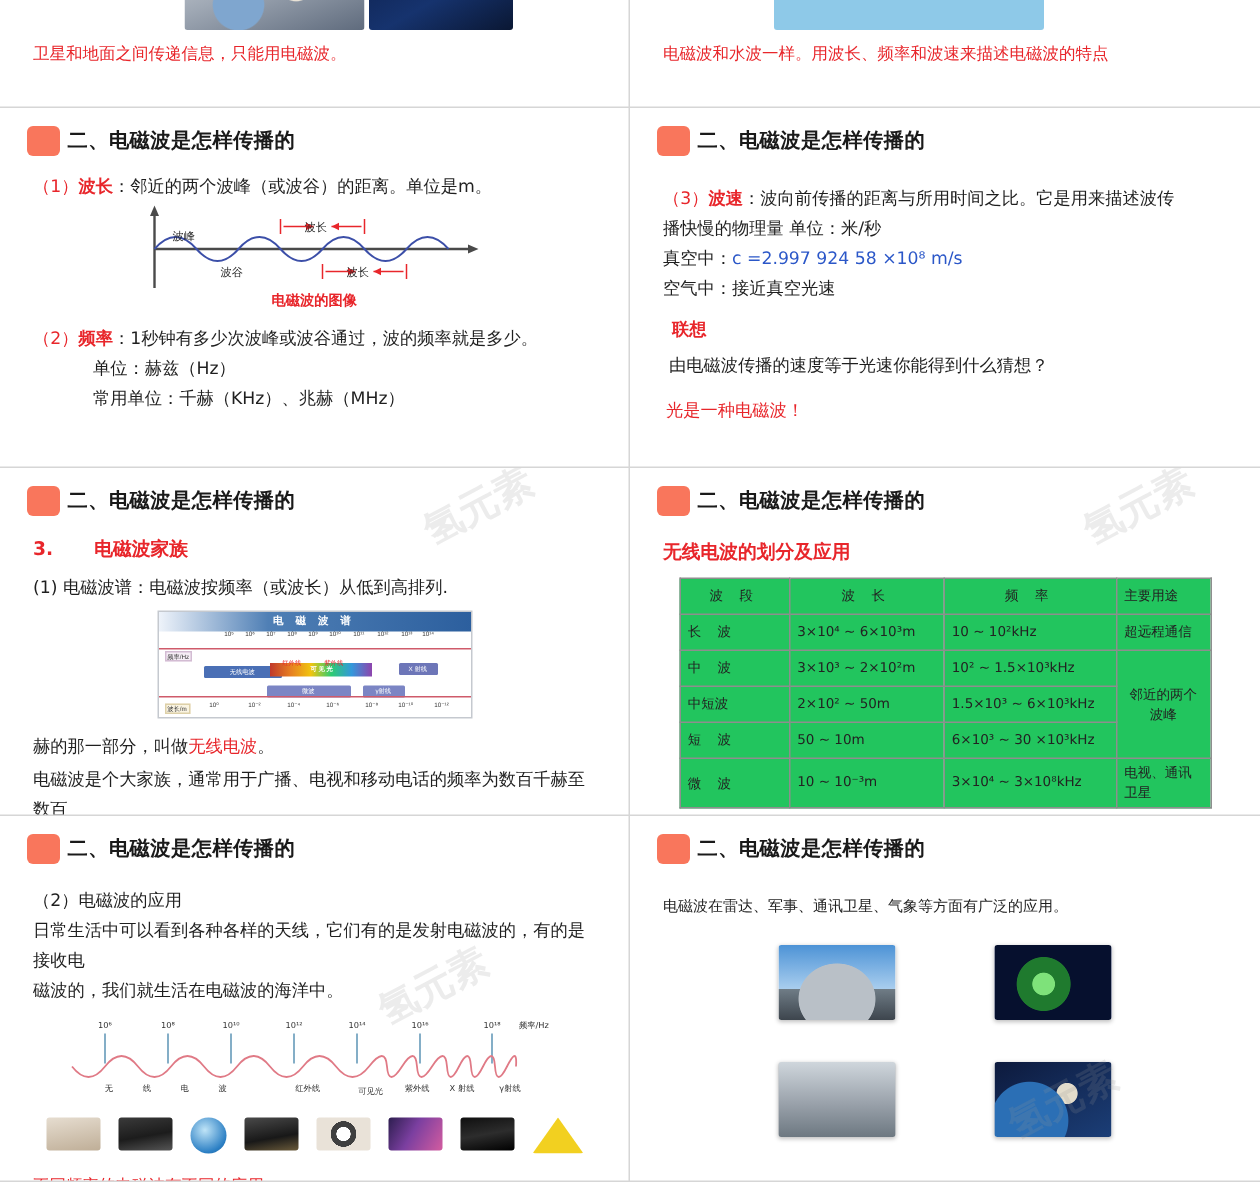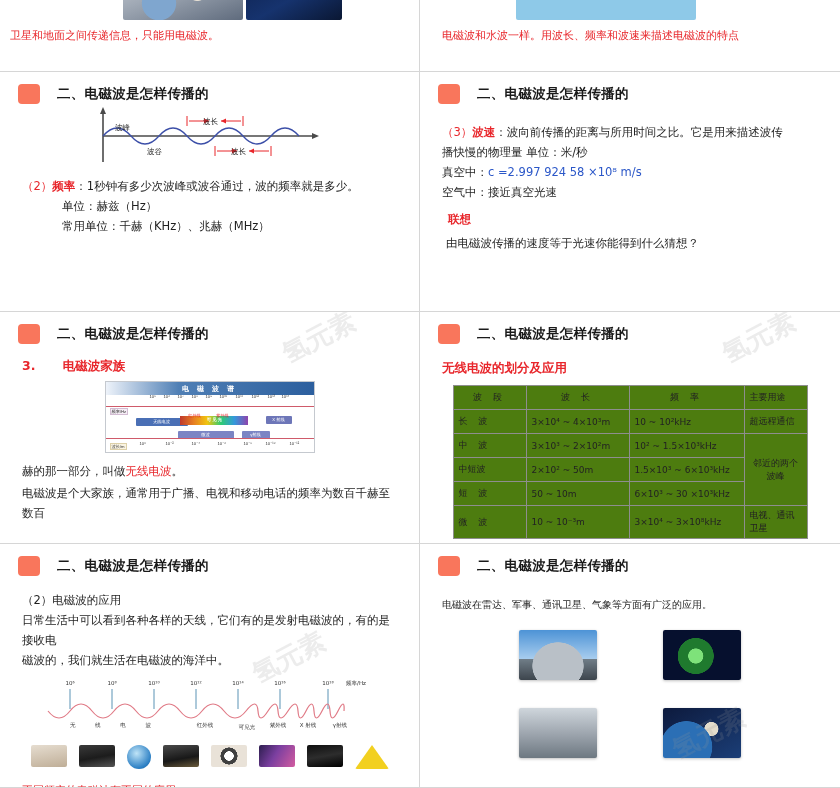--- a/index.html
+++ b/index.html
@@ -21,21 +21,21 @@
     position:relative;
     background:#ffffff;
     border-right:1px solid #d6d6d6;
     border-bottom:1px solid #d6d6d6;
     overflow:hidden;
     box-sizing:border-box;
   }
   .slide.col2{border-right:none;}
 
   
-  .hdr{display:flex;align-items:center;gap:17px;padding:12px 0 0 18px;}
+  .hdr{display:flex;align-items:center;gap:5px;padding:12px 0 0 18px;}
   .hdr-sq{
     width:22px;height:20px;border-radius:4px;background:#f9765c;flex:none;
   }
   .hdr-txt{
     font-family:"DejaVu Sans","Liberation Sans",sans-serif;
     font-weight:bold;font-size:13.5px;color:#1a1a1a;letter-spacing:.3px;
   }
 
   
   .body-txt{font-size:11.5px;color:#1f1f1f;line-height:1.75;
@@ -96,21 +96,21 @@
     border:1px solid #d3bcd3;padding:0 1px;}
 
   
   table.band{
     border-collapse:collapse;margin:8px auto 0;width:355px;
     font-family:"DejaVu Sans","Liberation Sans",sans-serif;
     font-size:9px;color:#222;
   }
   table.band td{
     border:1px solid #8e8e8e;padding:3px 5px;height:17px;vertical-align:middle;
-    background:#4d7c0f;
+    background:#22c55e;
   }
   table.band td.hd{text-align:center;letter-spacing:4px;}
   table.band td.hd.lastcol{letter-spacing:0;text-align:left;}
   table.band td.lbl{text-align:left;letter-spacing:4px;white-space:nowrap;}
   table.band td.lbl.narrow{letter-spacing:0;}
   .mid{text-align:center;}
 
   
   .fcap{font-size:11px;color:#e8262b;font-family:"DejaVu Sans","Liberation Sans",sans-serif;
     padding-left:22px;margin-top:4px;}
@@ -151,39 +151,42 @@
 </head>
 <body>
 
 <div class="deck">
 
   <div class="slide">
     <div class="photo-row">
       <div class="ph a"></div>
       <div class="ph b"></div>
     </div>
-    <div class="cap" style="top:28px;padding-left:10px;">卫星和地面之间传递信息，只能用电磁波。</div>
+    <div class="cap" style="top:28px;padding-left:22px;">卫星和地面之间传递信息，只能用电磁波。</div>
   </div>
 
   <div class="slide col2">
     <div class="photo-row">
       <div class="ph c" style="left:96px;">
         
         
       </div>
     </div>
     <div class="cap" style="top:28px;padding-left:22px;">电磁波和水波一样。用波长、频率和波速来描述电磁波的特点</div>
   </div>
 
   <div class="slide">
     <div class="hdr">
       <div class="hdr-sq"></div>
       <div class="hdr-txt">二、电磁波是怎样传播的</div>
     </div>
 
+    <div class="body-txt pad" style="margin-top:10px;">
+      <span class="red">（1）</span><span class="redb">波长</span><span>：邻近的两个波峰（或波谷）的距离。单位是m。</span>
+    </div>
 
     <svg class="wavefig" width="270" height="62" viewBox="0 0 270 62">
       <line x1="28" y1="4" x2="28" y2="56" stroke="#4a4a4a" stroke-width="1.6"></line>
       <polygon points="28,1 25,8 31,8" fill="#4a4a4a"></polygon>
       <line x1="28" y1="30" x2="240" y2="30" stroke="#4a4a4a" stroke-width="1.6"></line>
       <polygon points="244,30 237,27 237,33" fill="#4a4a4a"></polygon>
       <path d="M28 30 Q42 14 56 30 T84 30 T112 30 T140 30 T168 30 T196 30 T224 30" fill="none" stroke="#3c4fa8" stroke-width="1.3"></path>
       <text x="40" y="24" font-size="7.5" fill="#1f1f1f" font-family="DejaVu Sans">波峰</text>
       <text x="72" y="48" font-size="7.5" fill="#1f1f1f" font-family="DejaVu Sans">波谷</text>
       <g stroke="#e8262b" stroke-width="1" fill="none">
@@ -196,20 +199,21 @@
         <line x1="140" y1="40" x2="140" y2="50"></line>
           <line x1="196" y1="40" x2="196" y2="50"></line>
         <line x1="142" y1="45" x2="162" y2="45"></line>
           <line x1="194" y1="45" x2="174" y2="45"></line>
         <polygon points="162,45 157,42.5 157,47.5" fill="#e8262b" stroke="none"></polygon>
         <polygon points="174,45 179,42.5 179,47.5" fill="#e8262b" stroke="none"></polygon>
       </g>
       <text x="128" y="18" font-size="7.5" fill="#1f1f1f" font-family="DejaVu Sans">波长</text>
       <text x="156" y="48" font-size="7.5" fill="#1f1f1f" font-family="DejaVu Sans">波长</text>
     </svg>
+    <div class="figcap">电磁波的图像</div>
 
     <div class="body-txt pad" style="margin-top:8px;">
       <span class="red">（2）</span><span class="redb">频率</span><span>：1秒钟有多少次波峰或波谷通过，波的频率就是多少。</span>
     </div>
     <div class="body-txt pad ind">单位：赫兹（Hz）</div>
     <div class="body-txt pad ind">常用单位：千赫（KHz）、兆赫（MHz）</div>
   </div>
 
   <div class="slide col2">
     <div class="hdr">
@@ -220,35 +224,37 @@
     <div class="body-txt pad" style="margin-top:18px;">
       <span class="red">（3）</span><span class="redb">波速</span><span>：波向前传播的距离与所用时间之比。它是用来描述波传</span>
     </div>
     <div class="body-txt pad">播快慢的物理量   单位：米/秒</div>
     <div class="body-txt pad">
       <span>真空中：</span><span style="color:#2b57c8;">c =2.997 924 58 ×10⁸ m/s</span>
     </div>
     <div class="body-txt pad">空气中：接近真空光速</div>
     <div class="body-txt pad" style="margin-top:6px;font-weight:bold;color:#e8262b;padding-left:28px;">联想</div>
     <div class="body-txt pad" style="margin-top:4px;padding-left:26px;">由电磁波传播的速度等于光速你能得到什么猜想？</div>
+    <div class="body-txt pad" style="margin-top:10px;color:#e8262b;padding-left:24px;">光是一种电磁波！</div>
   </div>
 
   <div class="slide">
     <div class="wm" style="left:280px;top:8px;">氢元素</div>
     <div class="hdr">
       <div class="hdr-sq"></div>
       <div class="hdr-txt">二、电磁波是怎样传播的</div>
     </div>
 
     <div class="pad" style="margin-top:14px;font-size:12.5px;color:#e8262b;font-weight:bold;
          font-family:'DejaVu Sans','Liberation Sans',sans-serif;">
       <span>3.</span>
       <span style="margin-left:12px;padding-left:11px;">电磁波家族</span>
     </div>
 
+    <div class="body-txt pad" style="margin-top:6px;">(1) 电磁波谱：电磁波按频率（或波长）从低到高排列.</div>
 
     <div class="spec">
       <div class="spec-title">电 磁 波 谱</div>
       <div class="spec-ticks">
         <span class="lb" style="left:44px;">10⁵</span>
           <span class="lb" style="left:58px;">10⁶</span>
         <span class="lb" style="left:72px;">10⁷</span>
           <span class="lb" style="left:86px;">10⁸</span>
         <span class="lb" style="left:100px;">10⁹</span>
           <span class="lb" style="left:114px;">10¹⁰</span>
@@ -299,21 +305,21 @@
     <table class="band">
       <tbody>
           <tr>
         <td class="hd" style="width:62px;">波  段</td>
         <td class="hd" style="width:92px;">波  长</td>
         <td class="hd" style="width:104px;">频  率</td>
         <td class="hd lastcol">主要用途</td>
       </tr>
       <tr>
         <td class="lbl">长  波</td>
-        <td>3×10⁴ ~ 4×10³m</td>
+        <td>3×10⁴ ~ 6×10³m</td>
         <td>10 ~ 10²kHz</td>
         <td>超远程通信</td>
       </tr>
       <tr>
         <td class="lbl">中  波</td>
         <td>3×10³ ~ 2×10²m</td>
         <td>10² ~ 1.5×10³kHz</td>
         <td rowspan="3" class="mid">邻近的两个波峰</td>
       </tr>
       <tr>

